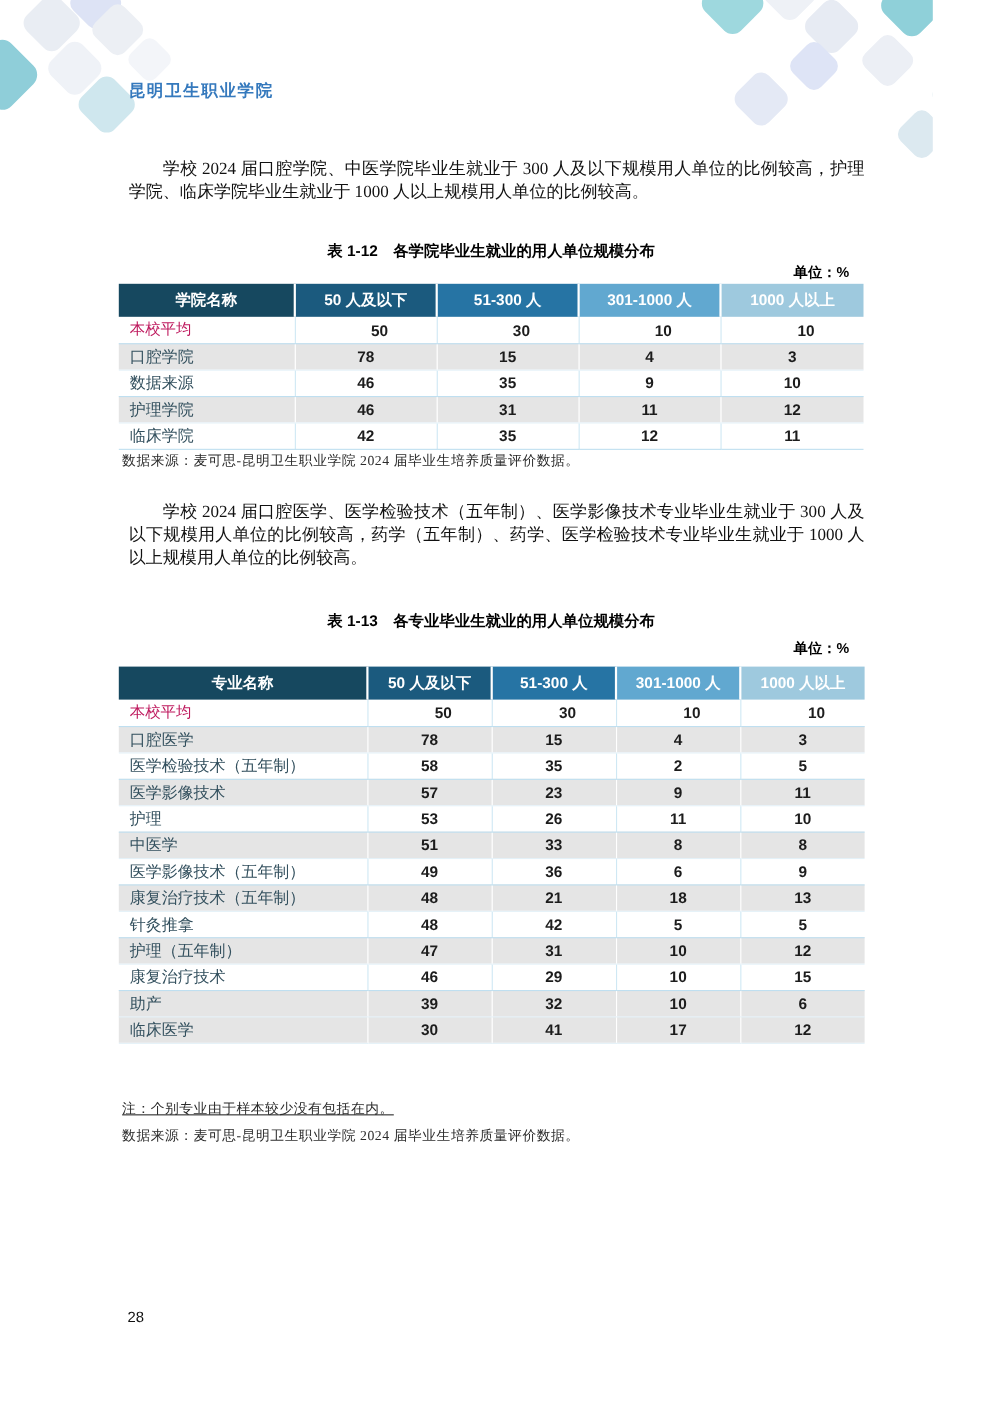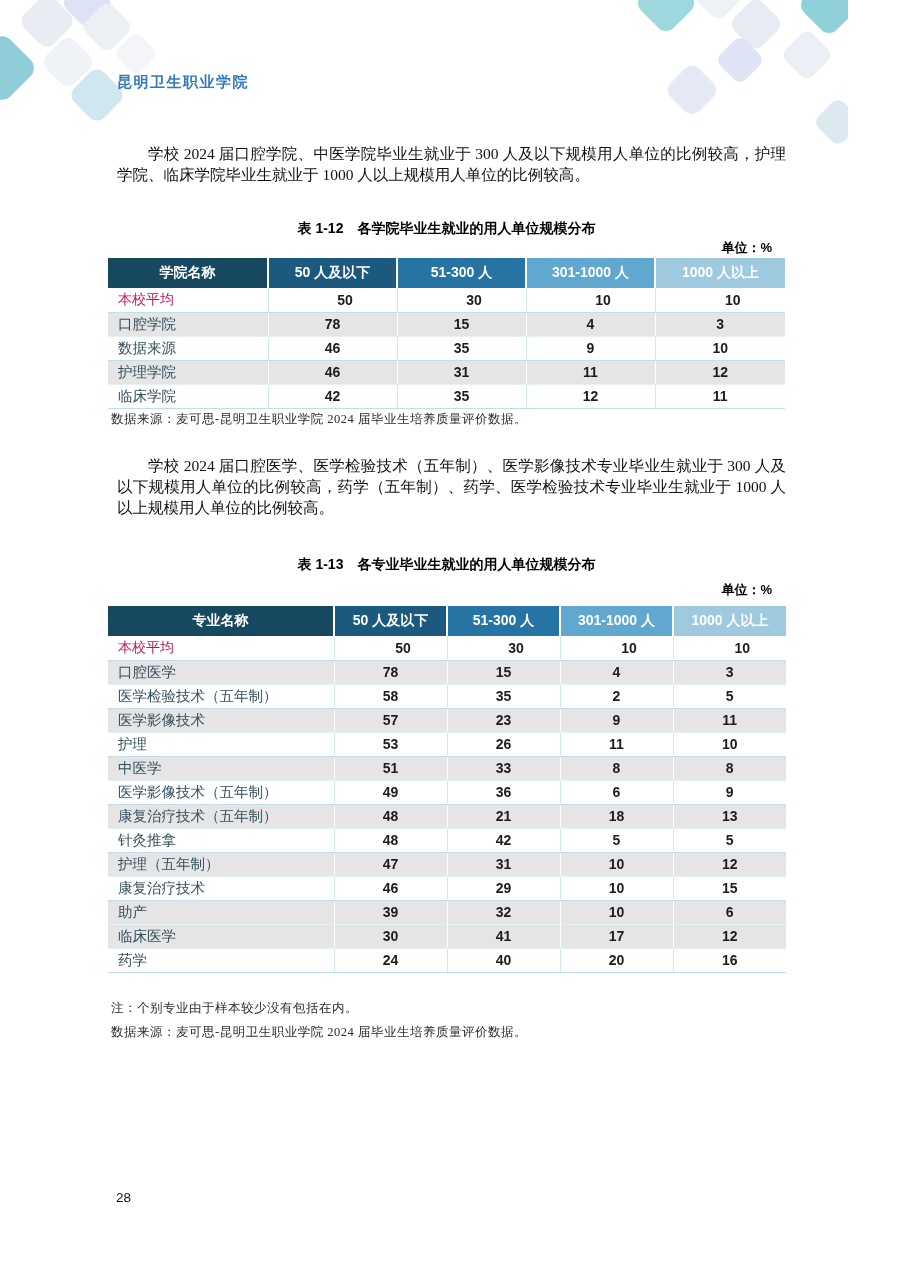--- a/index.html
+++ b/index.html
@@ -55,21 +55,21 @@
     font-weight:600; color:#1c1c1c;
   }
   .data-table tr.striped td { background:#e5e5e5; border-right:1px solid #ffffff; border-bottom:1px solid #e4f1f8;margin-top:28px; }
   .data-table tr.striped td:last-child { border-right:none; }
   .data-table tr.row-avg td.lbl { color:#be185d; font-weight:normal; font-family:"Liberation Sans","DejaVu Sans",sans-serif; font-size:14px; }
   .data-table tr.row-avg td.num { font-weight:bold;padding-left:25px; }
   
   .note-line {
     position:absolute; left:111px; width:670px; font-size:12.5px; color:#2b2b2b; letter-spacing:0.5px;
   }
-  .src1 { top:411px; } .nt2 { top:1000px; } .src2 { top:1024px; }
+  .src1 { top:411px; } .nt2 { top:1000px;text-decoration:underline; } .src2 { top:1024px; }
   
   .page-num {
     position:absolute; left:116px; top:1190px; font-family:"Liberation Sans","DejaVu Sans",sans-serif;
     font-size:13.5px; color:#111;
   }
 </style>
 </head>
 <body>
 
 <div class="page">
@@ -275,27 +275,20 @@
         <td class="num">10</td>
         <td class="num">6</td>
       </tr>
       <tr class="striped">
         <td class="lbl">临床医学</td>
         <td class="num">30</td>
         <td class="num">41</td>
         <td class="num">17</td>
         <td class="num">12</td>
       </tr>
-      <tr>
-        <td class="lbl">药学</td>
-        <td class="num">24</td>
-        <td class="num">40</td>
-        <td class="num">20</td>
-        <td class="num">16</td>
-      </tr>
     </tbody>
   </table>
 
   <div class="note-line nt2">注：个别专业由于样本较少没有包括在内。</div>
   <div class="note-line src2">数据来源：麦可思-昆明卫生职业学院 2024 届毕业生培养质量评价数据。</div>
 
   <div class="page-num">28</div>
 
 </div>
 

